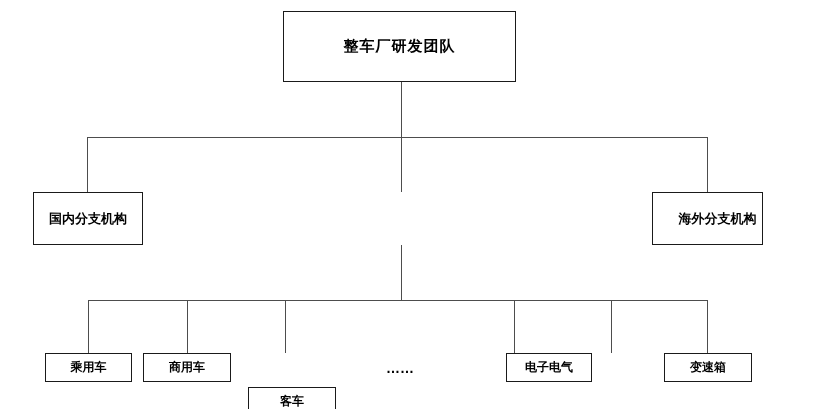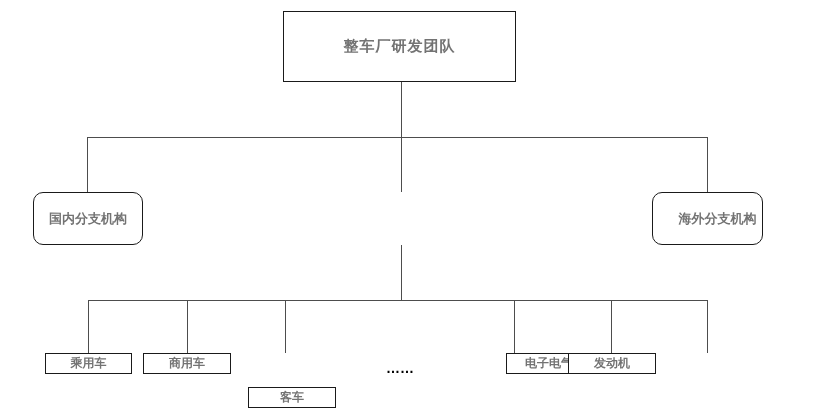--- a/index.html
+++ b/index.html
@@ -13,29 +13,29 @@
   }
   .node {
     position: absolute;
     box-sizing: border-box;
     border: 1px solid #1a1a1a;
     background: #ffffff;
     display: flex;
     align-items: center;
     justify-content: center;
     font-weight: bold;
-    color: #737373;
+    color: #000000;
     white-space: nowrap;
   }
   .root-node   { left: 283px; top: 11px;  width: 233px; height: 71px; font-size: 15px; letter-spacing: 1px; }
-  .mid-node    { height: 53px; top: 192px; font-size: 13px; border-radius: 10px; }
+  .mid-node    { height: 53px; top: 192px; font-size: 13px; }
   .mid-domestic { left: 33px;  width: 110px; }
   .mid-hq       { left: 348px; width: 108px; }
   .mid-overseas { left: 652px; width: 111px; padding-left: 20px; }
-  .leaf-node   { top: 353px; height: 21px; font-size: 12px; }
+  .leaf-node   { top: 353px; height: 29px; font-size: 12px; }
   .leaf-0 { left: 45px;  width: 87px; }
   .leaf-1 { left: 143px; width: 88px; text-align: right; }
   .leaf-2 { left: 248px; width: 88px; margin-top: 34px; }
   .leaf-ellipsis {
     position: absolute;
     left: 365px; top: 353px; width: 70px; height: 29px;
     display: flex; align-items: center; justify-content: center;
     font-weight: bold; font-size: 14px; color: #000000;
     border: none; background: transparent;
   }
@@ -99,17 +99,17 @@
   </div>
   <div class="node leaf-node leaf-2">
     <span>客车</span>
   </div>
   <div class="leaf-ellipsis">
     <span>……</span>
   </div>
   <div class="node leaf-node leaf-4">
     <span>电子电气</span>
   </div>
-  <div class="node leaf-node leaf-5">
-    <span>发动机</span>
+  <div class="node leaf-node leaf-6">
+    <span>变速箱</span>
   </div>
 
 </div>
 
 </body></html>

